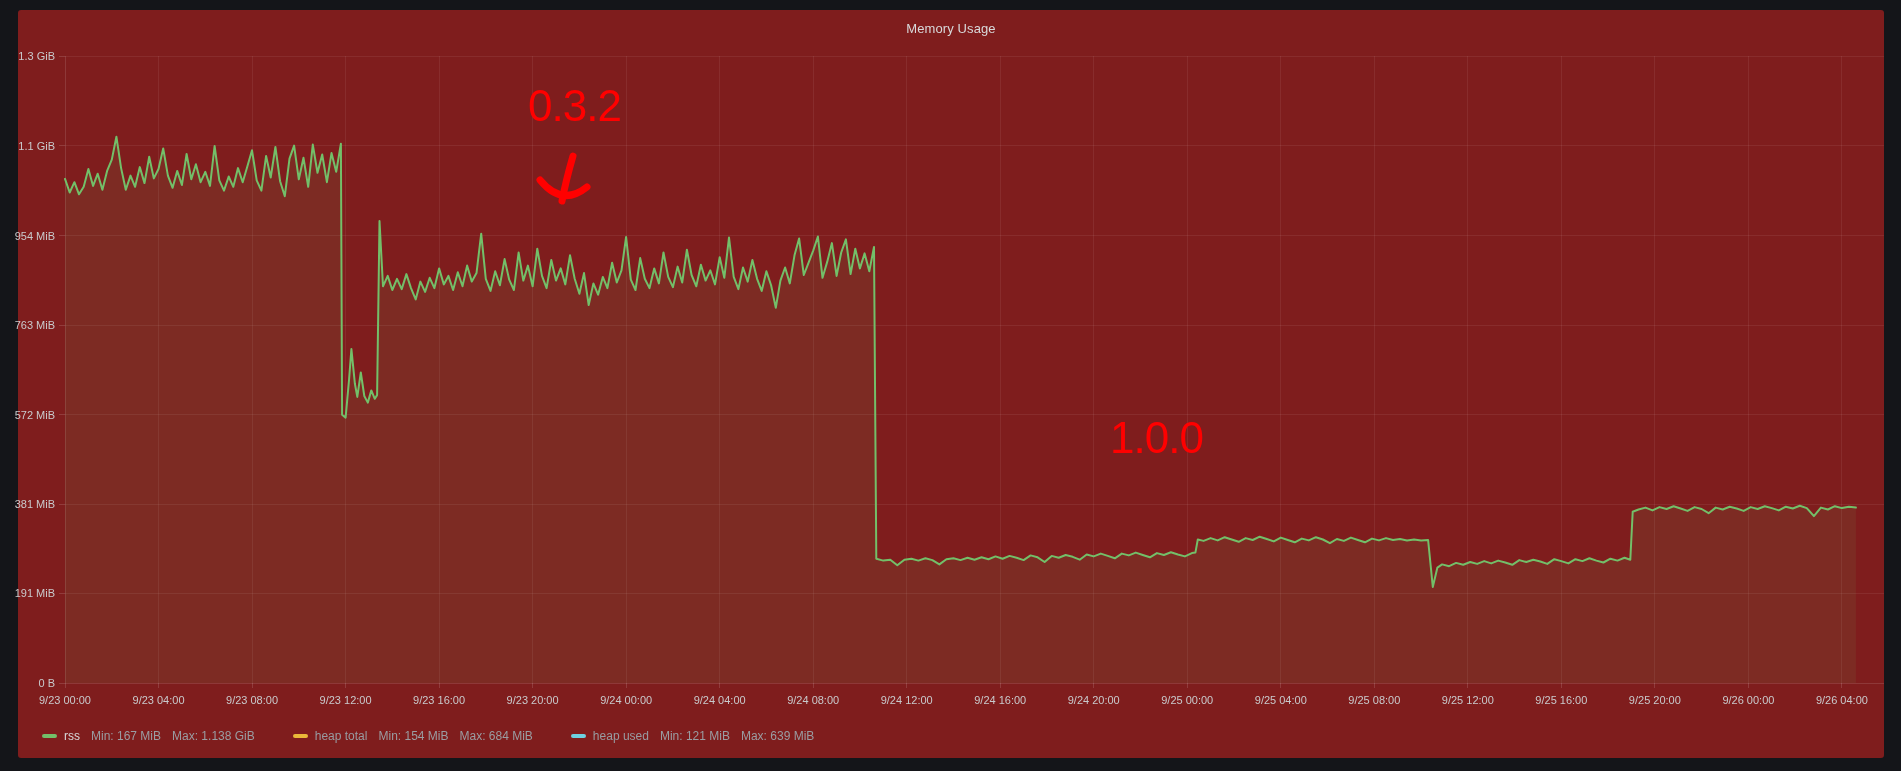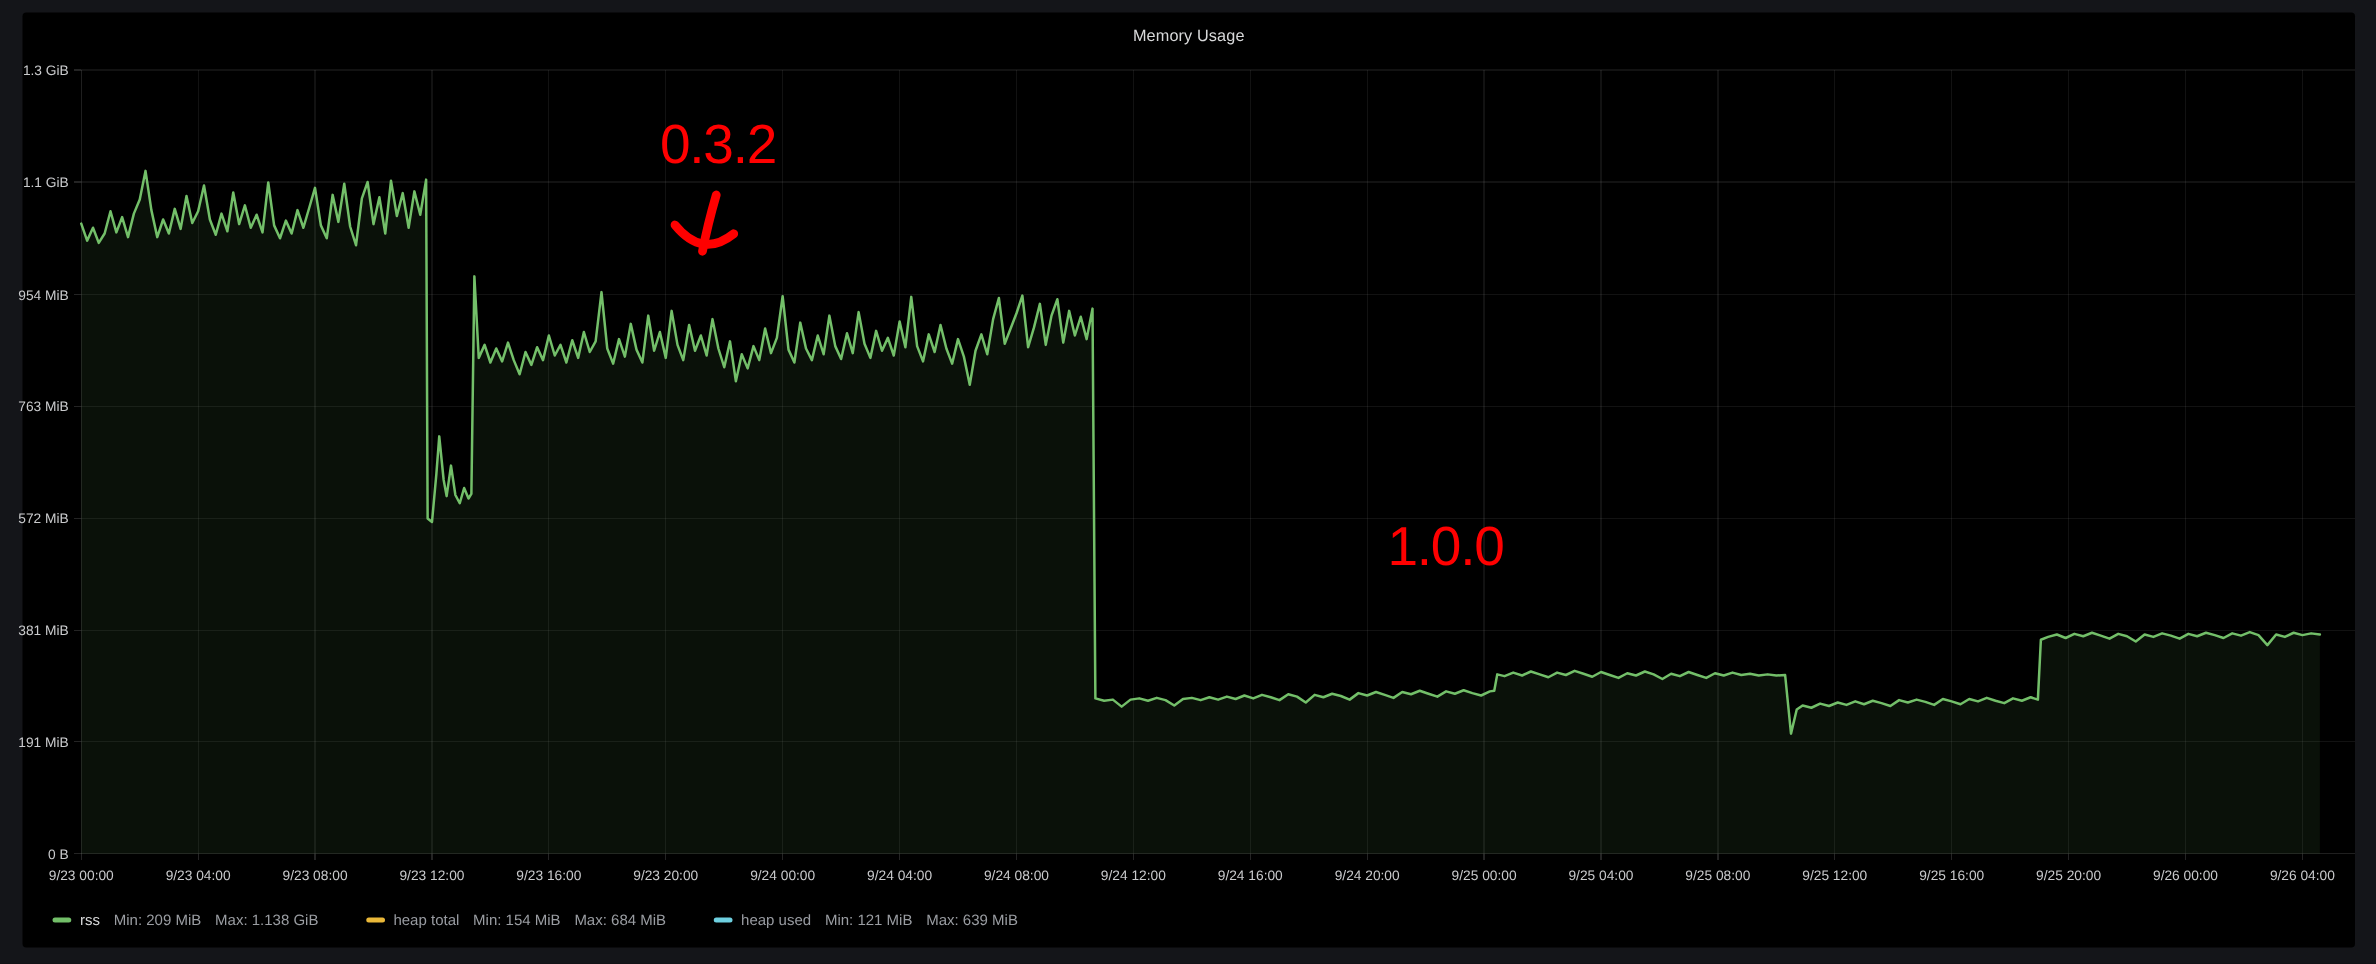--- a/index.html
+++ b/index.html
@@ -1,18 +1,18 @@
 <!DOCTYPE html>
 <html><head>
 <meta charset="utf-8">
 <style>
   html,body{margin:0;padding:0;background:#141519;}
   body{width:1901px;height:771px;overflow:hidden;font-family:"Liberation Sans",sans-serif;position:relative;}
   #app{position:absolute;left:0;top:0;width:1901px;height:771px;}
-  .panel{position:absolute;left:18px;top:10px;width:1866px;height:748px;background:#000000;border-radius:3px;text-decoration:underline;}
+  .panel{position:absolute;left:18px;top:10px;width:1866px;height:748px;background:#7f1d1d;border-radius:3px;text-decoration:underline;}
   .panel-title{position:absolute;left:0;top:11px;width:100%;text-align:center;color:#d8d9da;font-size:13px;font-weight:500;letter-spacing:.1px;}
   #plot{position:absolute;left:0;top:0;}
   .grid{stroke:rgba(255,255,255,0.07);stroke-width:1;shape-rendering:crispEdges;}
   .axisline{stroke:rgba(255,255,255,0.12);stroke-width:1;shape-rendering:crispEdges;}
   .tick{stroke:rgba(255,255,255,0.14);stroke-width:1;shape-rendering:crispEdges;}
   .ylabel,.xlabel{fill:#c9cacc;font-size:11px;font-family:"Liberation Sans",sans-serif;}
   .ann-text{position:absolute;color:#ff0000;font-size:44px;letter-spacing:-1px;line-height:1;white-space:nowrap;}
   .legend{position:absolute;left:24px;top:719px;display:flex;align-items:center;gap:38px;font-size:12px;}
   .legend-item{display:flex;align-items:center;gap:7px;cursor:pointer;}
   .swatch{width:15px;height:4px;border-radius:2px;display:inline-block;}
@@ -23,21 +23,21 @@
 </head>
 <body>
 
 <div id="app">
   <div class="panel">
     <div class="panel-title">Memory Usage</div>
     <div class="legend">
       <div class="legend-item">
         <span class="swatch" style="background: rgb(115, 191, 105);"></span>
         <span class="series-name">rss</span>
-        <span class="stat">Min: 209 MiB</span>
+        <span class="stat">Min: 167 MiB</span>
         <span class="stat">Max: 1.138 GiB</span>
       </div>
       <div class="legend-item">
         <span class="swatch" style="background: rgb(234, 184, 57);"></span>
         <span class="series-name dimmed">heap total</span>
         <span class="stat">Min: 154 MiB</span>
         <span class="stat">Max: 684 MiB</span>
       </div>
       <div class="legend-item">
         <span class="swatch" style="background: rgb(110, 208, 224);"></span>
@@ -132,15 +132,15 @@
       <text x="1748.3933161953728" y="704" class="xlabel" text-anchor="middle">9/26 00:00</text>
       <line x1="1841.9151670951157" x2="1841.9151670951157" y1="56" y2="683" class="grid"></line>
       <line x1="1841.9151670951157" x2="1841.9151670951157" y1="683" y2="688" class="tick"></line>
       <text x="1841.9151670951157" y="704" class="xlabel" text-anchor="middle">9/26 04:00</text>
       <polygon points="65.0,178.9 69.7,192.5 74.4,182.2 79.0,194.3 83.7,186.8 88.4,169.0 93.1,185.9 97.7,173.7 102.4,189.7 107.1,170.9 111.8,159.6 116.4,136.7 121.1,168.1 125.8,189.7 130.5,175.6 135.1,186.8 139.8,167.1 144.5,183.1 149.2,156.8 153.8,178.4 158.5,169.0 163.2,148.4 167.9,175.6 172.6,187.8 177.2,170.9 181.9,185.0 186.6,154.0 191.3,179.3 195.9,164.3 200.6,182.2 205.3,171.8 210.0,185.9 214.6,146.0 219.3,180.3 224.0,190.6 228.7,176.5 233.3,186.8 238.0,168.1 242.7,182.2 247.4,166.2 252.0,150.3 256.7,180.3 261.4,190.6 266.1,155.9 270.7,177.5 275.4,147.0 280.1,181.2 284.8,196.2 289.5,158.7 294.1,145.6 298.8,179.3 303.5,157.8 308.2,186.8 312.8,144.6 317.5,172.8 322.2,154.5 326.9,182.2 331.5,153.1 336.2,171.8 340.9,143.7 342.1,414.8 345.6,417.6 349.1,379.1 351.4,349.1 354.9,383.8 357.3,396.9 360.8,372.5 364.3,396.0 367.8,402.6 371.3,390.4 374.8,398.8 377.1,395.1 379.5,221.1 383.0,286.3 387.7,275.9 392.3,290.0 397.0,278.8 401.7,289.1 406.4,274.1 411.0,288.1 415.7,299.4 420.4,281.6 425.1,291.9 429.7,277.8 434.4,288.1 439.1,268.4 443.8,284.4 448.4,275.9 453.1,290.0 457.8,272.2 462.5,286.3 467.1,265.6 471.8,281.6 476.5,273.1 481.2,233.7 485.8,278.8 490.5,290.9 495.2,271.3 499.9,285.3 504.6,259.1 509.2,279.7 513.9,290.0 518.6,252.5 523.3,280.6 527.9,265.6 532.6,286.3 537.3,248.7 542.0,275.9 546.6,288.1 551.3,260.0 556.0,280.6 560.7,268.4 565.3,284.4 570.0,255.3 574.7,278.8 579.4,293.8 584.0,273.1 588.7,305.0 593.4,283.4 598.1,294.7 602.8,276.9 607.4,288.1 612.1,262.8 616.8,282.5 621.5,270.3 626.1,237.0 630.8,279.7 635.5,290.0 640.2,258.1 644.8,278.8 649.5,288.1 654.2,268.4 658.9,283.4 663.5,252.5 668.2,276.9 672.9,287.2 677.6,266.6 682.2,282.5 686.9,249.7 691.6,275.0 696.3,286.3 700.9,264.7 705.6,280.6 710.3,270.3 715.0,284.4 719.7,257.2 724.3,277.8 729.0,237.5 733.7,276.9 738.4,289.1 743.0,267.5 747.7,281.6 752.4,260.0 757.1,278.8 761.7,290.9 766.4,271.3 771.1,285.3 775.8,307.8 780.4,280.6 785.1,267.5 789.8,283.4 794.5,255.3 799.1,238.4 803.8,275.0 808.5,262.8 813.2,250.6 817.9,236.5 822.5,277.8 827.2,261.9 831.9,243.1 836.6,275.9 841.2,252.5 845.9,239.4 850.6,274.1 855.3,248.7 859.9,268.4 864.6,253.4 869.3,271.3 874.0,246.9 876.3,558.7 883.3,560.6 890.3,559.7 897.3,565.3 904.4,559.7 911.4,558.7 918.4,560.6 925.4,558.3 932.4,560.1 939.4,564.4 946.4,559.2 953.5,558.3 960.5,560.1 967.5,557.8 974.5,559.7 981.5,557.3 988.5,559.2 995.5,556.4 1002.6,558.7 1009.6,555.9 1016.6,557.8 1023.6,560.1 1030.6,555.4 1037.6,557.3 1044.6,562.0 1051.7,555.9 1058.7,557.8 1065.7,555.0 1072.7,556.8 1079.7,559.7 1086.7,554.5 1093.7,556.4 1100.8,553.6 1107.8,555.9 1114.8,558.3 1121.8,553.6 1128.8,555.4 1135.8,552.6 1142.8,555.0 1149.9,557.3 1156.9,553.1 1163.9,555.0 1170.9,552.2 1177.9,554.5 1184.9,556.4 1191.9,553.1 1195.4,552.6 1197.8,539.5 1203.6,540.9 1210.6,538.1 1217.7,540.4 1224.7,537.2 1231.7,539.5 1238.7,541.8 1245.7,538.1 1252.7,540.0 1259.7,536.7 1266.8,539.0 1273.8,541.4 1280.8,537.6 1287.8,540.0 1294.8,542.3 1301.8,538.6 1308.8,540.4 1315.9,537.2 1322.9,539.5 1329.9,543.2 1336.9,539.0 1343.9,540.9 1350.9,537.6 1357.9,540.0 1365.0,542.3 1372.0,538.6 1379.0,540.4 1386.0,538.1 1393.0,540.0 1400.0,539.0 1407.0,540.4 1414.1,539.5 1421.1,540.4 1428.1,540.0 1432.8,586.9 1437.4,567.6 1442.1,564.4 1449.1,566.2 1456.1,562.9 1463.2,564.8 1470.2,562.0 1477.2,563.9 1484.2,561.1 1491.2,563.4 1498.2,560.6 1505.2,562.5 1512.3,564.8 1519.3,560.1 1526.3,562.0 1533.3,559.7 1540.3,561.5 1547.3,563.9 1554.3,559.2 1561.3,561.1 1568.4,563.4 1575.4,559.2 1582.4,561.1 1589.4,558.3 1596.4,560.6 1603.4,562.5 1610.4,558.7 1617.5,560.6 1624.5,557.8 1630.3,559.7 1632.7,511.8 1638.5,509.5 1645.5,507.6 1652.5,510.4 1659.5,507.1 1666.6,509.0 1673.6,506.2 1680.6,508.5 1687.6,510.9 1694.6,507.1 1701.6,509.0 1708.6,513.2 1715.7,507.6 1722.7,509.5 1729.7,506.7 1736.7,508.5 1743.7,510.9 1750.7,507.1 1757.7,509.0 1764.8,506.2 1771.8,508.1 1778.8,510.4 1785.8,506.7 1792.8,508.5 1799.8,505.7 1806.8,508.1 1813.9,516.1 1820.9,507.6 1827.9,509.5 1834.9,506.2 1841.9,508.1 1848.9,506.7 1855.9,507.6 1855.9,683 65.0,683" fill="rgba(115,191,105,0.09)" stroke="none"></polygon>
       <polyline points="65.0,178.9 69.7,192.5 74.4,182.2 79.0,194.3 83.7,186.8 88.4,169.0 93.1,185.9 97.7,173.7 102.4,189.7 107.1,170.9 111.8,159.6 116.4,136.7 121.1,168.1 125.8,189.7 130.5,175.6 135.1,186.8 139.8,167.1 144.5,183.1 149.2,156.8 153.8,178.4 158.5,169.0 163.2,148.4 167.9,175.6 172.6,187.8 177.2,170.9 181.9,185.0 186.6,154.0 191.3,179.3 195.9,164.3 200.6,182.2 205.3,171.8 210.0,185.9 214.6,146.0 219.3,180.3 224.0,190.6 228.7,176.5 233.3,186.8 238.0,168.1 242.7,182.2 247.4,166.2 252.0,150.3 256.7,180.3 261.4,190.6 266.1,155.9 270.7,177.5 275.4,147.0 280.1,181.2 284.8,196.2 289.5,158.7 294.1,145.6 298.8,179.3 303.5,157.8 308.2,186.8 312.8,144.6 317.5,172.8 322.2,154.5 326.9,182.2 331.5,153.1 336.2,171.8 340.9,143.7 342.1,414.8 345.6,417.6 349.1,379.1 351.4,349.1 354.9,383.8 357.3,396.9 360.8,372.5 364.3,396.0 367.8,402.6 371.3,390.4 374.8,398.8 377.1,395.1 379.5,221.1 383.0,286.3 387.7,275.9 392.3,290.0 397.0,278.8 401.7,289.1 406.4,274.1 411.0,288.1 415.7,299.4 420.4,281.6 425.1,291.9 429.7,277.8 434.4,288.1 439.1,268.4 443.8,284.4 448.4,275.9 453.1,290.0 457.8,272.2 462.5,286.3 467.1,265.6 471.8,281.6 476.5,273.1 481.2,233.7 485.8,278.8 490.5,290.9 495.2,271.3 499.9,285.3 504.6,259.1 509.2,279.7 513.9,290.0 518.6,252.5 523.3,280.6 527.9,265.6 532.6,286.3 537.3,248.7 542.0,275.9 546.6,288.1 551.3,260.0 556.0,280.6 560.7,268.4 565.3,284.4 570.0,255.3 574.7,278.8 579.4,293.8 584.0,273.1 588.7,305.0 593.4,283.4 598.1,294.7 602.8,276.9 607.4,288.1 612.1,262.8 616.8,282.5 621.5,270.3 626.1,237.0 630.8,279.7 635.5,290.0 640.2,258.1 644.8,278.8 649.5,288.1 654.2,268.4 658.9,283.4 663.5,252.5 668.2,276.9 672.9,287.2 677.6,266.6 682.2,282.5 686.9,249.7 691.6,275.0 696.3,286.3 700.9,264.7 705.6,280.6 710.3,270.3 715.0,284.4 719.7,257.2 724.3,277.8 729.0,237.5 733.7,276.9 738.4,289.1 743.0,267.5 747.7,281.6 752.4,260.0 757.1,278.8 761.7,290.9 766.4,271.3 771.1,285.3 775.8,307.8 780.4,280.6 785.1,267.5 789.8,283.4 794.5,255.3 799.1,238.4 803.8,275.0 808.5,262.8 813.2,250.6 817.9,236.5 822.5,277.8 827.2,261.9 831.9,243.1 836.6,275.9 841.2,252.5 845.9,239.4 850.6,274.1 855.3,248.7 859.9,268.4 864.6,253.4 869.3,271.3 874.0,246.9 876.3,558.7 883.3,560.6 890.3,559.7 897.3,565.3 904.4,559.7 911.4,558.7 918.4,560.6 925.4,558.3 932.4,560.1 939.4,564.4 946.4,559.2 953.5,558.3 960.5,560.1 967.5,557.8 974.5,559.7 981.5,557.3 988.5,559.2 995.5,556.4 1002.6,558.7 1009.6,555.9 1016.6,557.8 1023.6,560.1 1030.6,555.4 1037.6,557.3 1044.6,562.0 1051.7,555.9 1058.7,557.8 1065.7,555.0 1072.7,556.8 1079.7,559.7 1086.7,554.5 1093.7,556.4 1100.8,553.6 1107.8,555.9 1114.8,558.3 1121.8,553.6 1128.8,555.4 1135.8,552.6 1142.8,555.0 1149.9,557.3 1156.9,553.1 1163.9,555.0 1170.9,552.2 1177.9,554.5 1184.9,556.4 1191.9,553.1 1195.4,552.6 1197.8,539.5 1203.6,540.9 1210.6,538.1 1217.7,540.4 1224.7,537.2 1231.7,539.5 1238.7,541.8 1245.7,538.1 1252.7,540.0 1259.7,536.7 1266.8,539.0 1273.8,541.4 1280.8,537.6 1287.8,540.0 1294.8,542.3 1301.8,538.6 1308.8,540.4 1315.9,537.2 1322.9,539.5 1329.9,543.2 1336.9,539.0 1343.9,540.9 1350.9,537.6 1357.9,540.0 1365.0,542.3 1372.0,538.6 1379.0,540.4 1386.0,538.1 1393.0,540.0 1400.0,539.0 1407.0,540.4 1414.1,539.5 1421.1,540.4 1428.1,540.0 1432.8,586.9 1437.4,567.6 1442.1,564.4 1449.1,566.2 1456.1,562.9 1463.2,564.8 1470.2,562.0 1477.2,563.9 1484.2,561.1 1491.2,563.4 1498.2,560.6 1505.2,562.5 1512.3,564.8 1519.3,560.1 1526.3,562.0 1533.3,559.7 1540.3,561.5 1547.3,563.9 1554.3,559.2 1561.3,561.1 1568.4,563.4 1575.4,559.2 1582.4,561.1 1589.4,558.3 1596.4,560.6 1603.4,562.5 1610.4,558.7 1617.5,560.6 1624.5,557.8 1630.3,559.7 1632.7,511.8 1638.5,509.5 1645.5,507.6 1652.5,510.4 1659.5,507.1 1666.6,509.0 1673.6,506.2 1680.6,508.5 1687.6,510.9 1694.6,507.1 1701.6,509.0 1708.6,513.2 1715.7,507.6 1722.7,509.5 1729.7,506.7 1736.7,508.5 1743.7,510.9 1750.7,507.1 1757.7,509.0 1764.8,506.2 1771.8,508.1 1778.8,510.4 1785.8,506.7 1792.8,508.5 1799.8,505.7 1806.8,508.1 1813.9,516.1 1820.9,507.6 1827.9,509.5 1834.9,506.2 1841.9,508.1 1848.9,506.7 1855.9,507.6" fill="none" stroke="#73bf69" stroke-width="2" stroke-linejoin="round" stroke-linecap="round"></polyline>
       <path d="M 573 156 Q 566 180 562 201" stroke="#ff0000" stroke-width="7" fill="none" stroke-linecap="round"></path>
       <path d="M 540 180 Q 562 207 587 187" stroke="#ff0000" stroke-width="7" fill="none" stroke-linecap="round" stroke-linejoin="round"></path>
     </svg>
 
-  <div class="ann-text" id="ann0" style="left: 528px; top: 94px; color: rgb(255, 0, 0);">0.3.2</div>
+  <div class="ann-text" id="ann0" style="left: 528px; top: 84px; color: rgb(255, 0, 0);">0.3.2</div>
   <div class="ann-text" id="ann1" style="left: 1110px; top: 380px; color: rgb(255, 0, 0); margin-top: 36px;">1.0.0</div>
 </div>
 
 </body></html>

